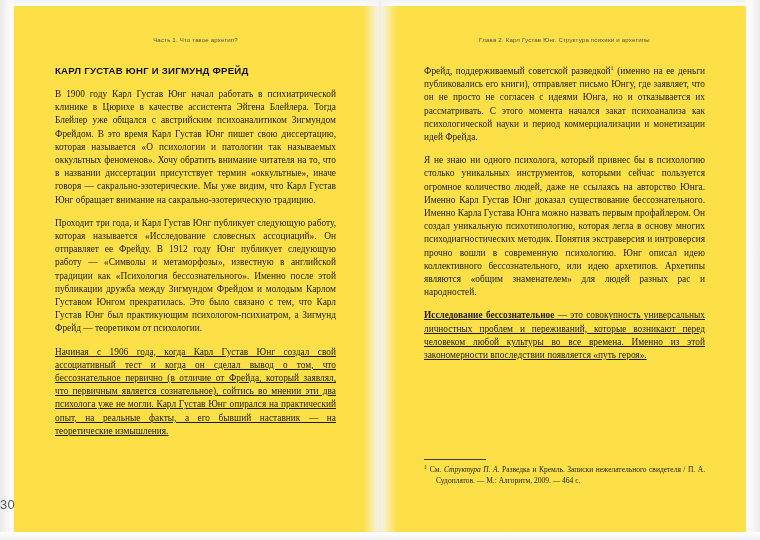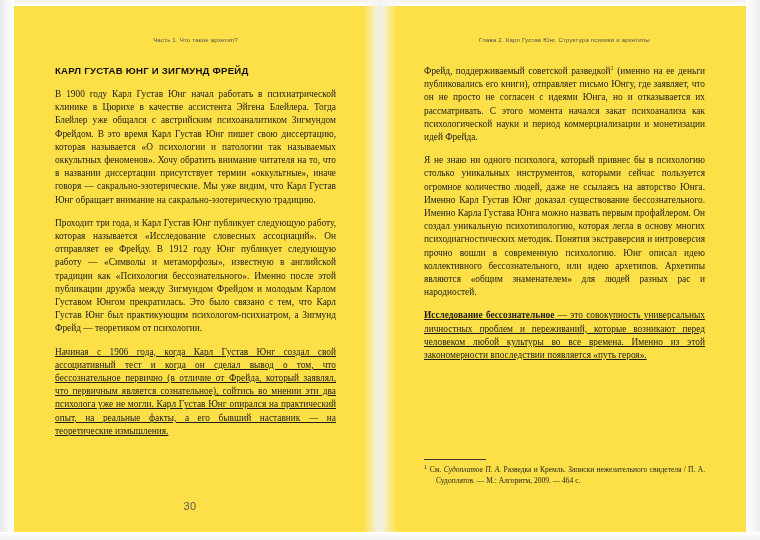--- a/index.html
+++ b/index.html
@@ -144,23 +144,22 @@
     vertical-align: super;
     line-height: 0;
     margin-right: 3px;
   }
 
   .folio {
     position: absolute;
     bottom: 28px;
     left: 0;
     width: 380px;
-    text-align: center;
     font-family: "Liberation Sans", "DejaVu Sans", sans-serif;
-    font-size: 11px;
+    font-size: 13px;
     color: #5a5a5a;
     letter-spacing: 0.3px;
   }
 </style>
 </head>
 <body>
 
 <div class="spread">
 
   <div class="top-trim"></div>
@@ -188,20 +187,20 @@
 
     <p class="body"><span>Фрейд, поддерживаемый советской разведкой</span><sup class="fn">1</sup><span> (именно на ее деньги публиковались его книги), отправляет письмо Юнгу, где заявляет, что он не просто не согласен с идеями Юнга, но и отказывается их рассматривать. С этого момента начался закат психоанализа как психологической науки и период коммерциализации и монетизации идей Фрейда.</span></p>
 
 
     <p class="body">Я не знаю ни одного психолога, который привнес бы в психологию столько уникальных инструментов, которыми сейчас пользуется огромное количество людей, даже не ссылаясь на авторство Юнга. Именно Карл Густав Юнг доказал существование бессознательного. Именно Карла Густава Юнга можно назвать первым профайлером. Он создал уникальную психотипологию, которая легла в основу многих психодиагностических методик. Понятия экстраверсия и интроверсия прочно вошли в современную психологию. Юнг описал идею коллективного бессознательного, или идею архетипов. Архетипы являются «общим знаменателем» для людей разных рас и народностей.</p>
 
     <p class="body"><span class="bd">Исследование бессознательное</span><span> — это совокупность универсальных личностных проблем и переживаний, которые возникают перед человеком любой культуры во все времена. Именно из этой закономерности впоследствии появляется «путь героя».</span></p>
 
     <div class="footnote-block">
       <div class="footnote-rule"></div>
-      <p class="footnote"><span class="marker">1</span><span>См. </span><span class="it">Судоплатов П. А.</span><span> Разведка и Кремль. Записки нежелательного свидетеля / П. А. Судоплатов. — М.: Алгоритм, 2009. — 464 с.</span></p>
+      <p class="footnote"><span class="marker">1</span><span>См. </span><span class="it">Структура П. А.</span><span> Разведка и Кремль. Записки нежелательного свидетеля / П. А. Судоплатов. — М.: Алгоритм, 2009. — 464 с.</span></p>
     </div>
 
   </div>
 
   <div class="gutter"></div>
   <div class="bottom-trim"></div>
 </div>
 
 </body></html>

